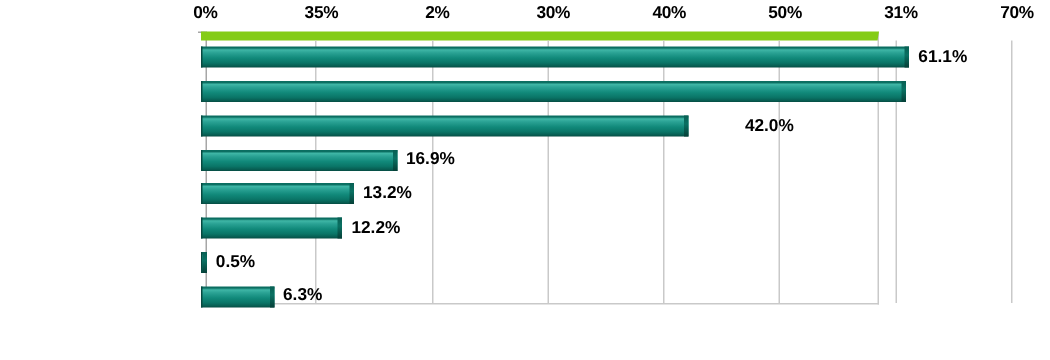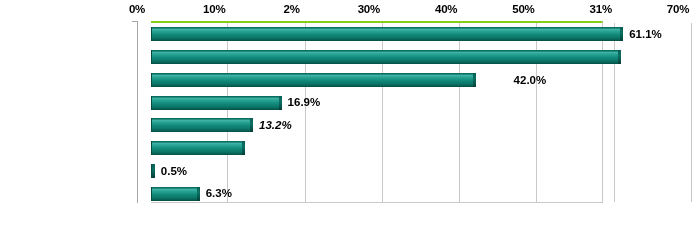--- a/index.html
+++ b/index.html
@@ -19,25 +19,25 @@
     font-weight:bold;
     color:#000000;
     transform:translateX(-50%);
     white-space:nowrap;
     letter-spacing:-0.2px;
   }
 
   
   #plot{
     position:absolute;
-    left:151px;
+    left:134px;
     top:21px;
     width:452px;
     height:182px;
-    border-top:2px solid #84cc16;
+    border-top:6px solid #84cc16;
     border-right:1px solid #c9c9c9;
     border-bottom:1px solid #c9c9c9;
     box-sizing:border-box;
   }
   .gridline{
     position:absolute;
     top:0;bottom:0;
     width:1px;
     background:#c9c9c9;
   }
@@ -105,21 +105,21 @@
     white-space:nowrap;
   }
 </style>
 </head>
 <body>
 
 <div id="chart-root">
 
   <div id="tick-labels">
       <div class="tick-label" style="left: 137px;">0%</div>
-      <div class="tick-label" style="left: 214.286px;">10%</div>
+      <div class="tick-label" style="left: 214.286px;">35%</div>
       <div class="tick-label" style="left: 291.571px;">2%</div>
       <div class="tick-label" style="left: 368.857px;">30%</div>
       <div class="tick-label" style="left: 446.143px;">40%</div>
       <div class="tick-label" style="left: 523.429px;">50%</div>
       <div class="tick-label" style="left: 600.714px;">31%</div>
       <div class="tick-label" style="left: 678px;">70%</div>
     </div>
 
   <div id="axis-line"></div>
   <div id="tick-marks">
@@ -172,29 +172,30 @@
           </div>
           <div class="val-label" style="left: 136.613px; height: 22.75px; line-height: 22.75px;">16.9%</div>
         </div>
         <div class="row" style="top: 91px; height: 22.75px;">
           <div class="bar-wrap" style="left: 0px; width: 102.017px; top: 4.275px;">
             <div class="bar">
               <div class="bar-left"></div>
               <div class="bar-cap"></div>
             </div>
           </div>
-          <div class="val-label" style="left: 108.017px; height: 22.75px; line-height: 22.75px; font-style: italic;">13.2%</div>
+          <div class="val-label" style="left: 108.017px; height: 22.75px; line-height: 22.75px;">13.2%</div>
         </div>
         <div class="row" style="top: 113.75px; height: 22.75px;">
           <div class="bar-wrap" style="left: 0px; width: 94.2886px; top: 4.275px;">
             <div class="bar">
               <div class="bar-left"></div>
               <div class="bar-cap"></div>
             </div>
           </div>
+          <div class="val-label" style="left: 100.289px; height: 22.75px; line-height: 22.75px;">12.2%</div>
         </div>
         <div class="row" style="top: 136.5px; height: 22.75px; padding-left: 48px;">
           <div class="bar-wrap" style="left: 0px; width: 3.86429px; top: 4.275px;">
             <div class="bar">
               <div class="bar-left"></div>
               <div class="bar-cap"></div>
             </div>
           </div>
           <div class="val-label" style="left: 9.86429px; height: 22.75px; line-height: 22.75px;">0.5%</div>
         </div>

